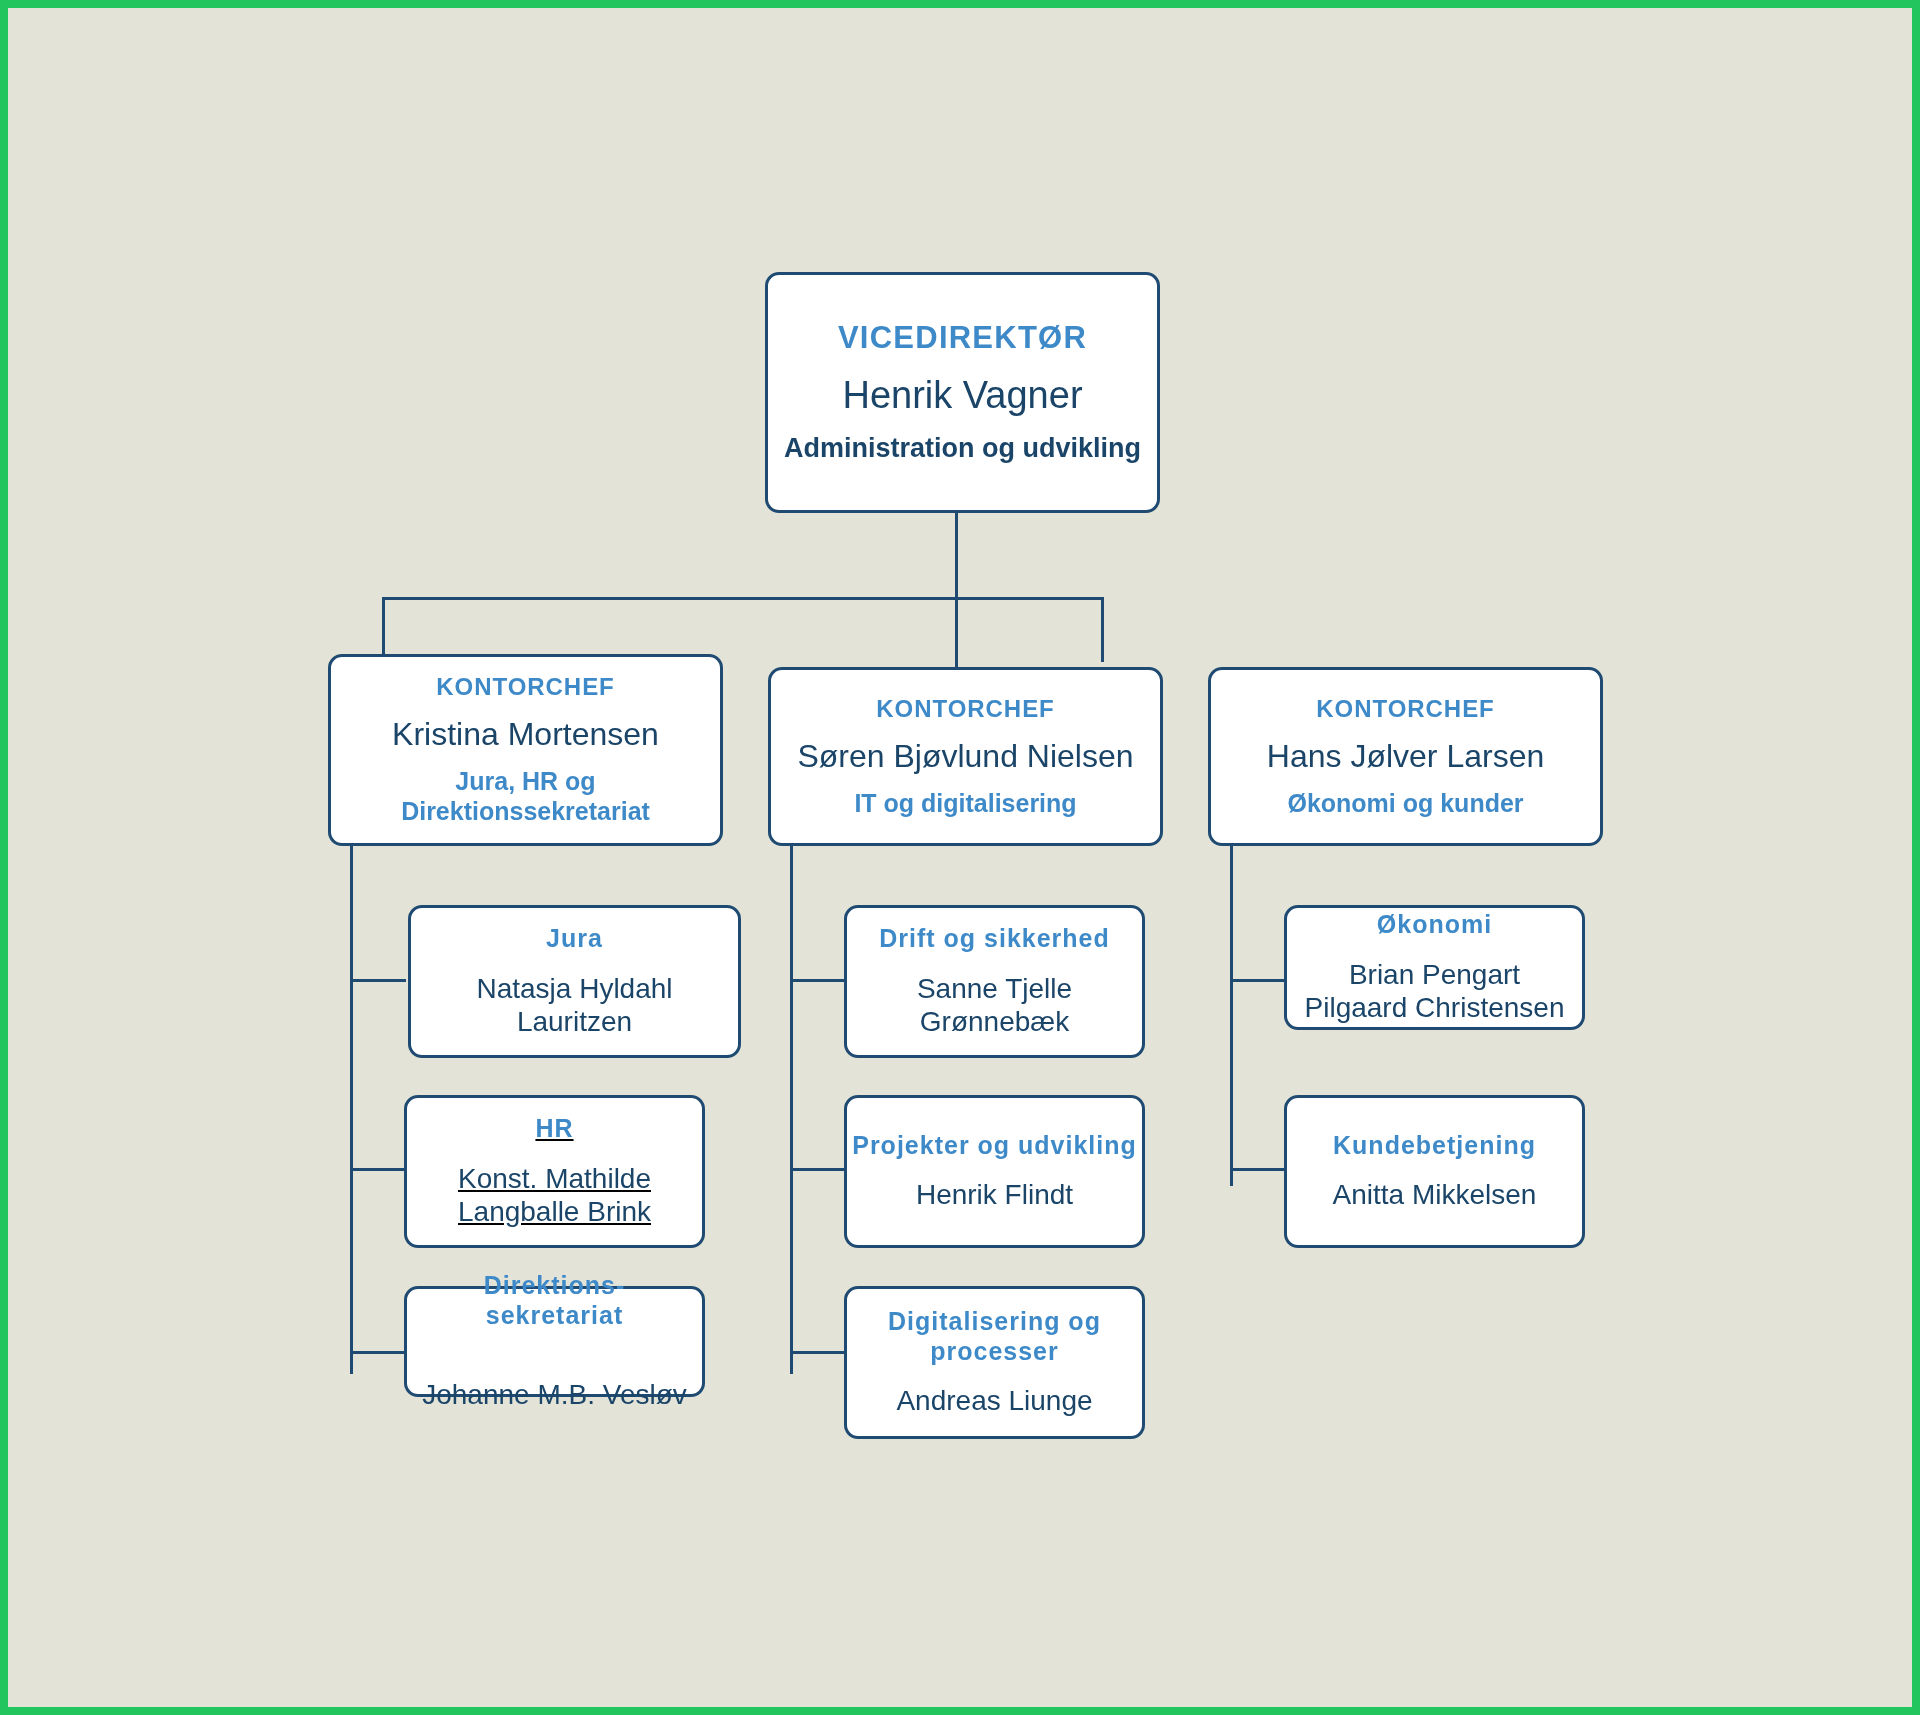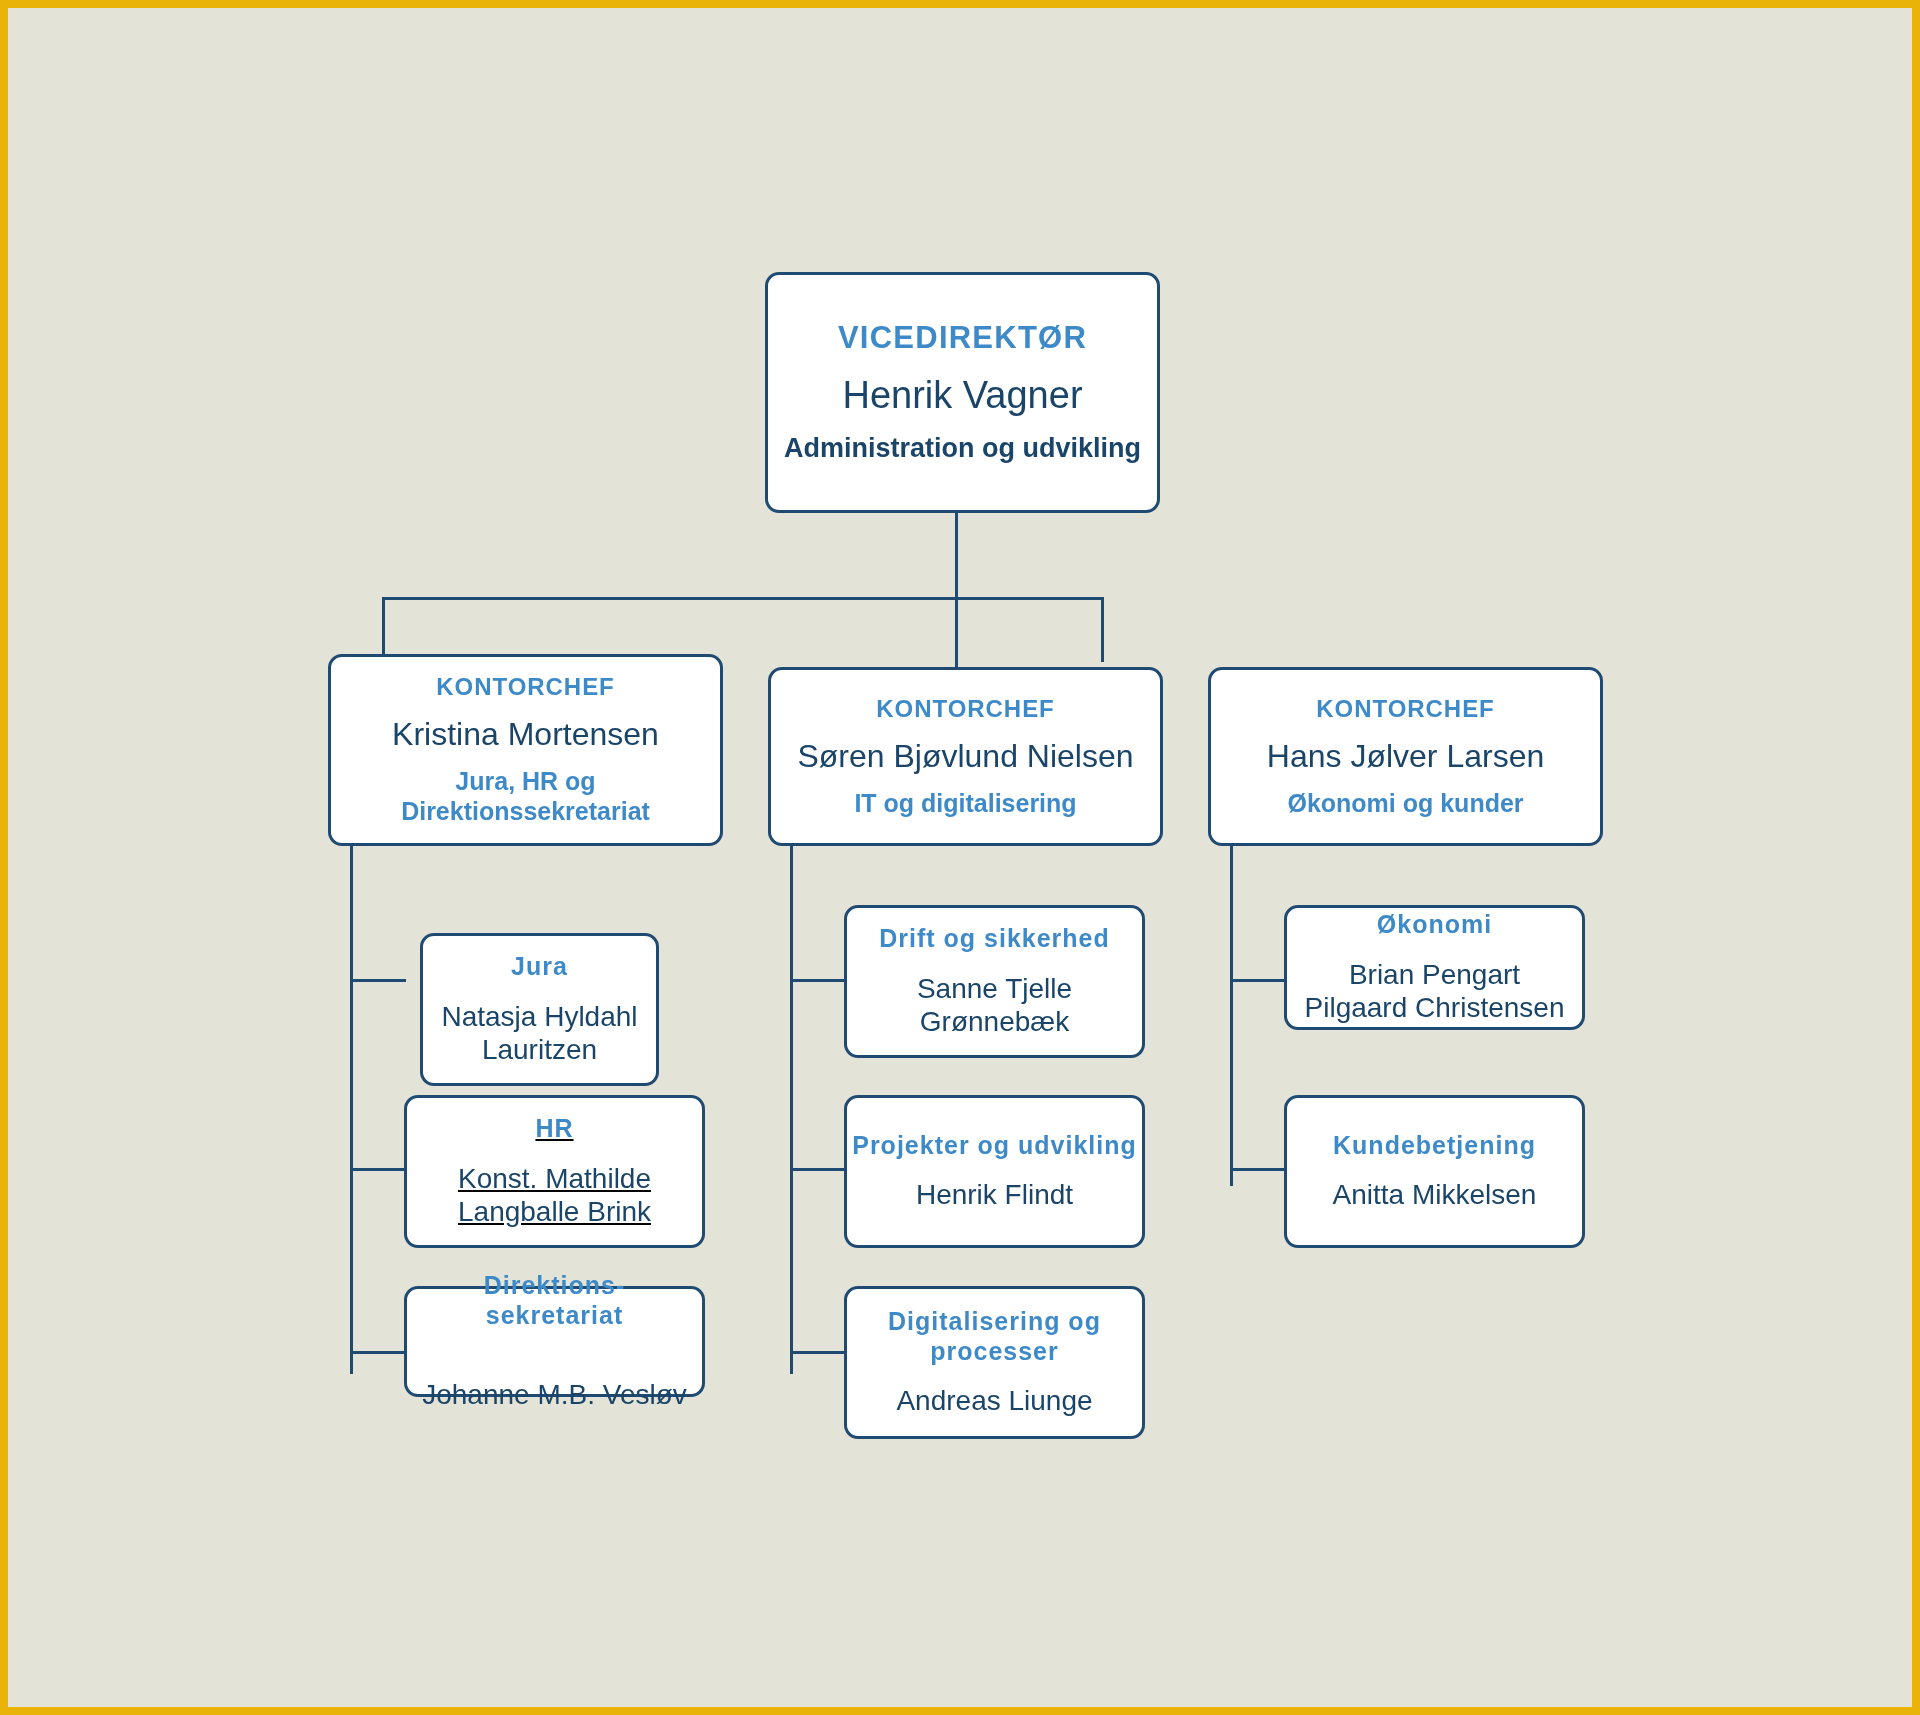--- a/index.html
+++ b/index.html
@@ -15,21 +15,21 @@
     overflow: hidden;
   }
 
   
   #page {
     position: absolute;
     left: 0;
     top: 0;
     width: 1920px;
     height: 1715px;
-    background: #eab308;
+    background: #22c55e;
   }
   #canvas {
     position: absolute;
     left: 8px;
     top: 8px;
     width: 1904px;
     height: 1699px;
     background: #e3e3d8;
   }
 
@@ -135,21 +135,21 @@
       <div class="person">Søren Bjøvlund Nielsen</div>
       <div class="dept">IT og digitalisering</div>
     </div>
 
     <div class="node lvl2" style="left:1200px; top:659px; width:395px; height:179px;">
       <div class="role">KONTORCHEF</div>
       <div class="person">Hans Jølver Larsen</div>
       <div class="dept">Økonomi og kunder</div>
     </div>
 
-    <div class="node lvl3" style="left:412px; top:897px; width:239px; height:153px;margin-top:28px;">
+    <div class="node lvl3" style="left:400px; top:897px; width:333px; height:153px;">
       <div class="role">
         <span>Jura</span>
       </div>
       <div class="person">
         <span>Natasja Hyldahl</span><br>
         <span>Lauritzen</span>
       </div>
     </div>
 
     <div class="node lvl3" style="left:396px; top:1087px; width:301px; height:153px;text-decoration:underline;">

